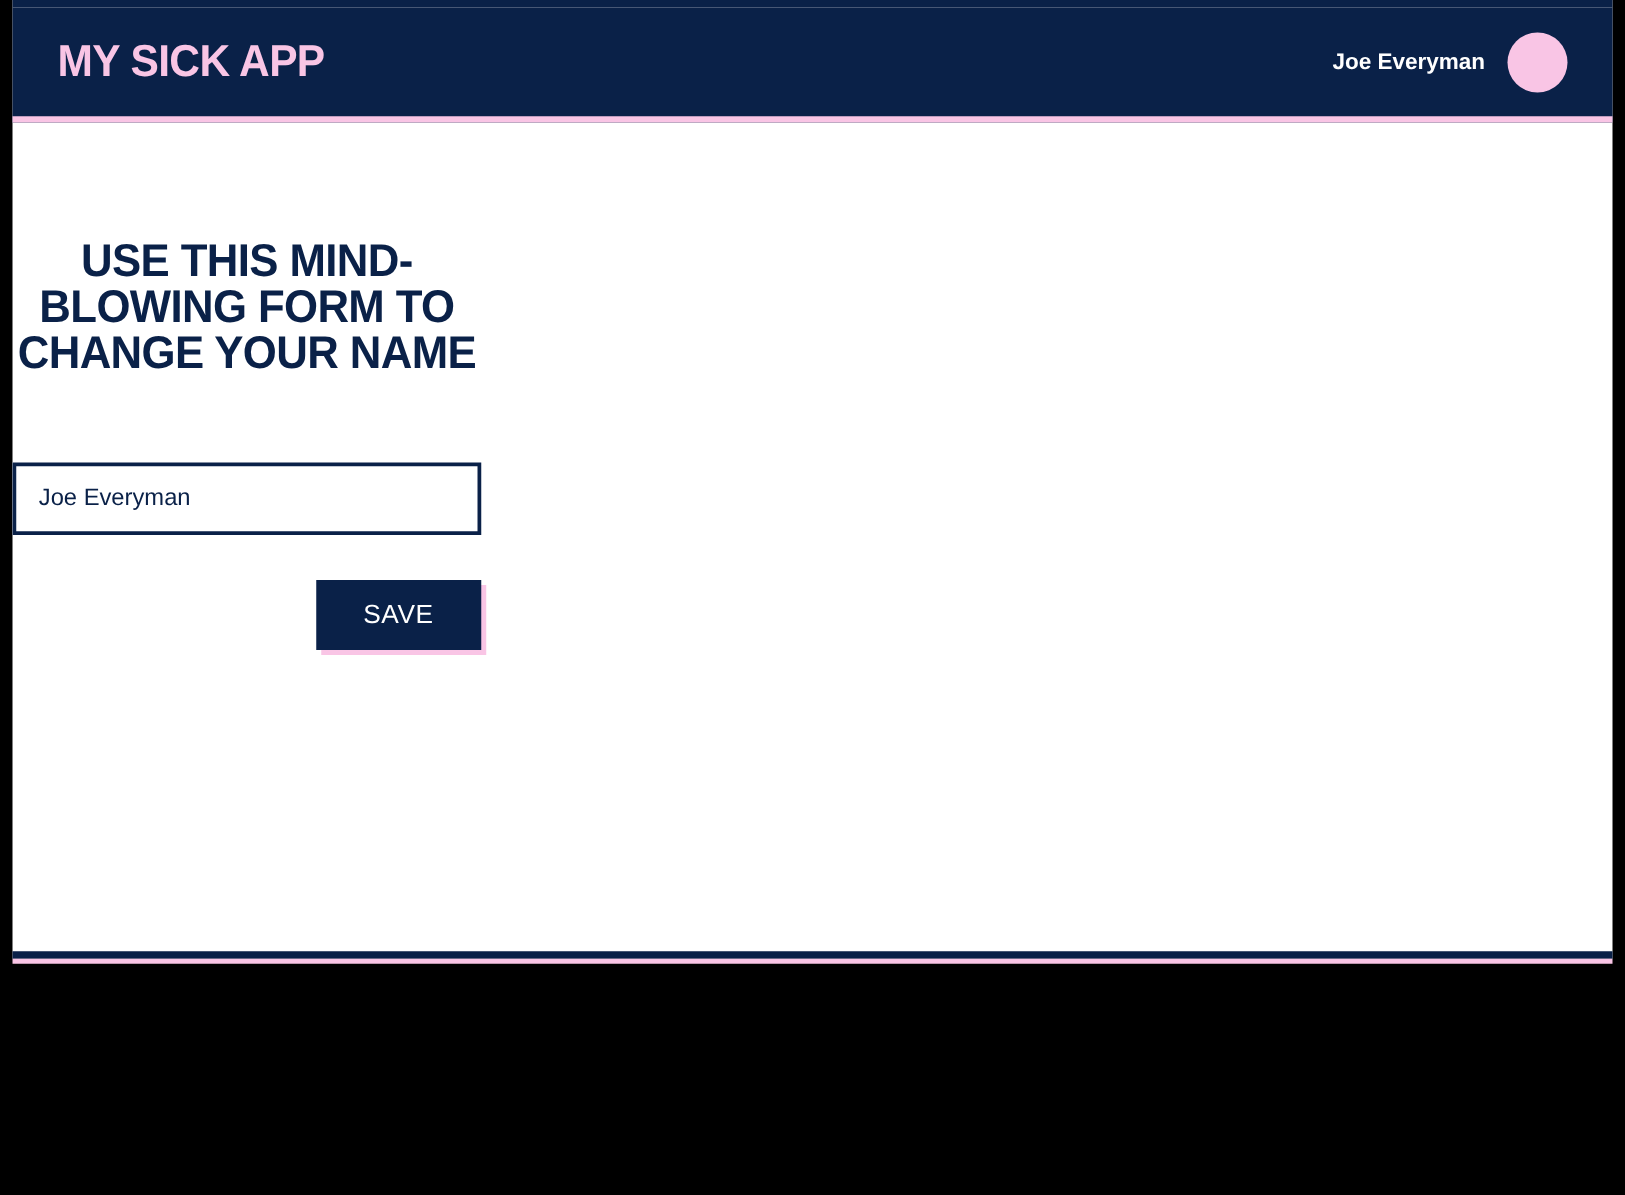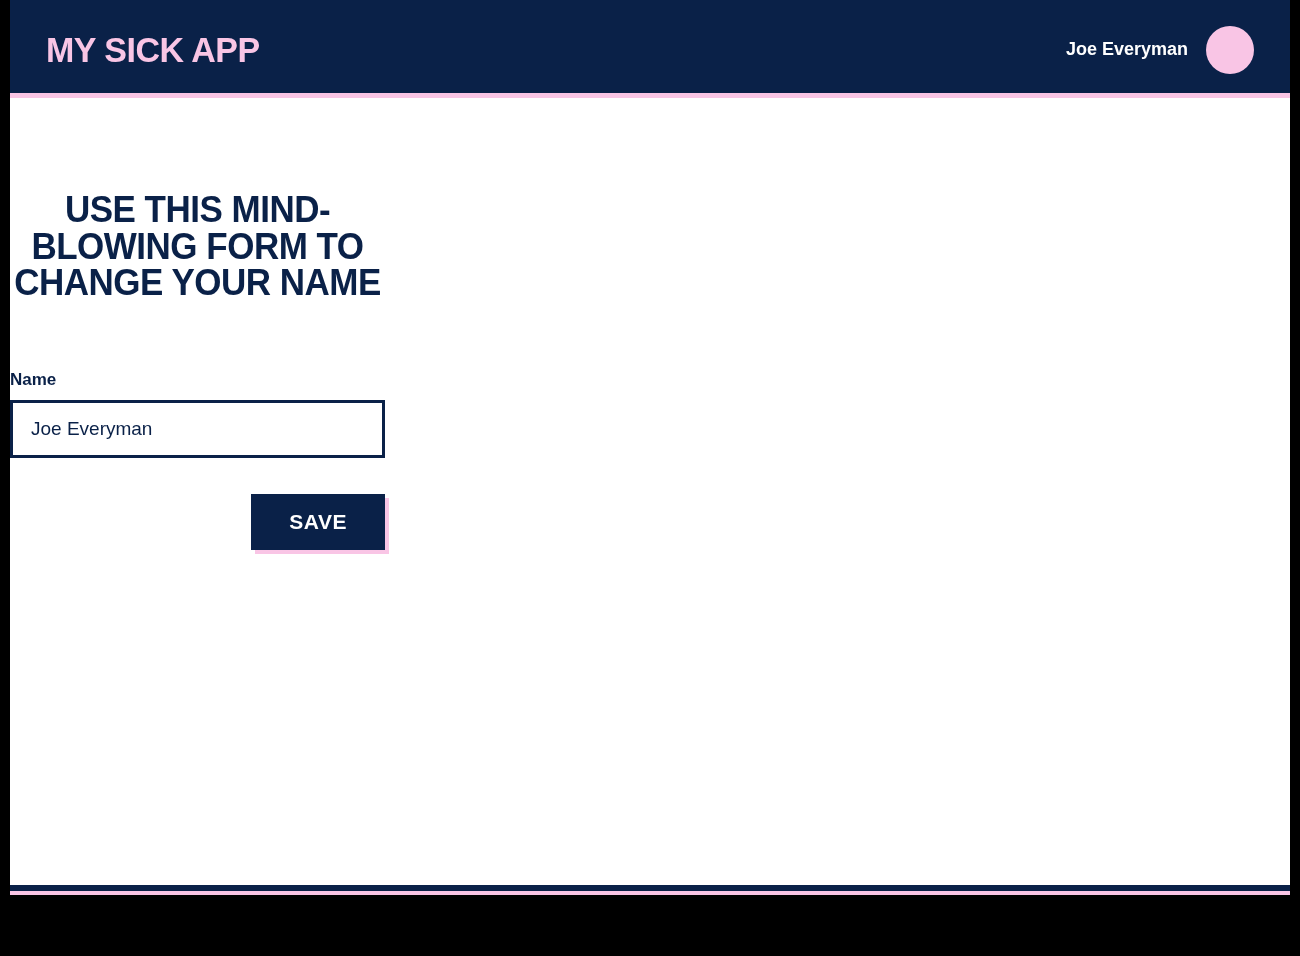--- a/index.html
+++ b/index.html
@@ -11,21 +11,21 @@
     body {
       font-family: -apple-system, BlinkMacSystemFont, 'Segoe UI', Helvetica, Arial, sans-serif;
       background: #000;
       width: 1300px;
       height: 956px;
       overflow: hidden;
     }
     
     .app-frame {
       width: 1280px;
-      height: 891px;
+      height: 767px;
       margin: 0 auto;
       background: #fff;
       position: relative;
       border-top: 6px solid #0a2148;
     }
     
     .header {
       background: #0a2148;
       height: 92px;
       display: flex;
@@ -110,21 +110,21 @@
       display: flex;
       justify-content: flex-end;
       margin-top: 36px;
     }
     
     .save-button {
       background: #0a2148;
       color: #fff;
       border: none;
       font-size: 21px;
-      font-weight: 700;
+      font-weight: 400;
       letter-spacing: 0.5px;
       font-family: 'Arial Black', 'Helvetica Neue', sans-serif;
       padding: 16px 38px;
       cursor: pointer;
       box-shadow: 4px 4px 0 #f9c5e5;
     }
     
     .bottom-border {
       position: absolute;
       bottom: 0;
@@ -152,21 +152,20 @@
     <div class="user-section">
       <span class="user-name">Joe Everyman</span>
       <div class="avatar"></div>
     </div>
   </header>
 
   <main class="content">
     <div class="form-wrapper">
       <h1 class="page-heading">USE THIS MIND-BLOWING FORM TO CHANGE YOUR NAME</h1>
       
-      <label class="field-label">Name</label>
       <input type="text" class="text-input" value="Joe Everyman" style="">
       
       <div class="button-row">
         <button class="save-button">SAVE</button>
       </div>
     </div>
   </main>
 
   <div class="bottom-border"></div>
   <div class="pink-bottom"></div>

